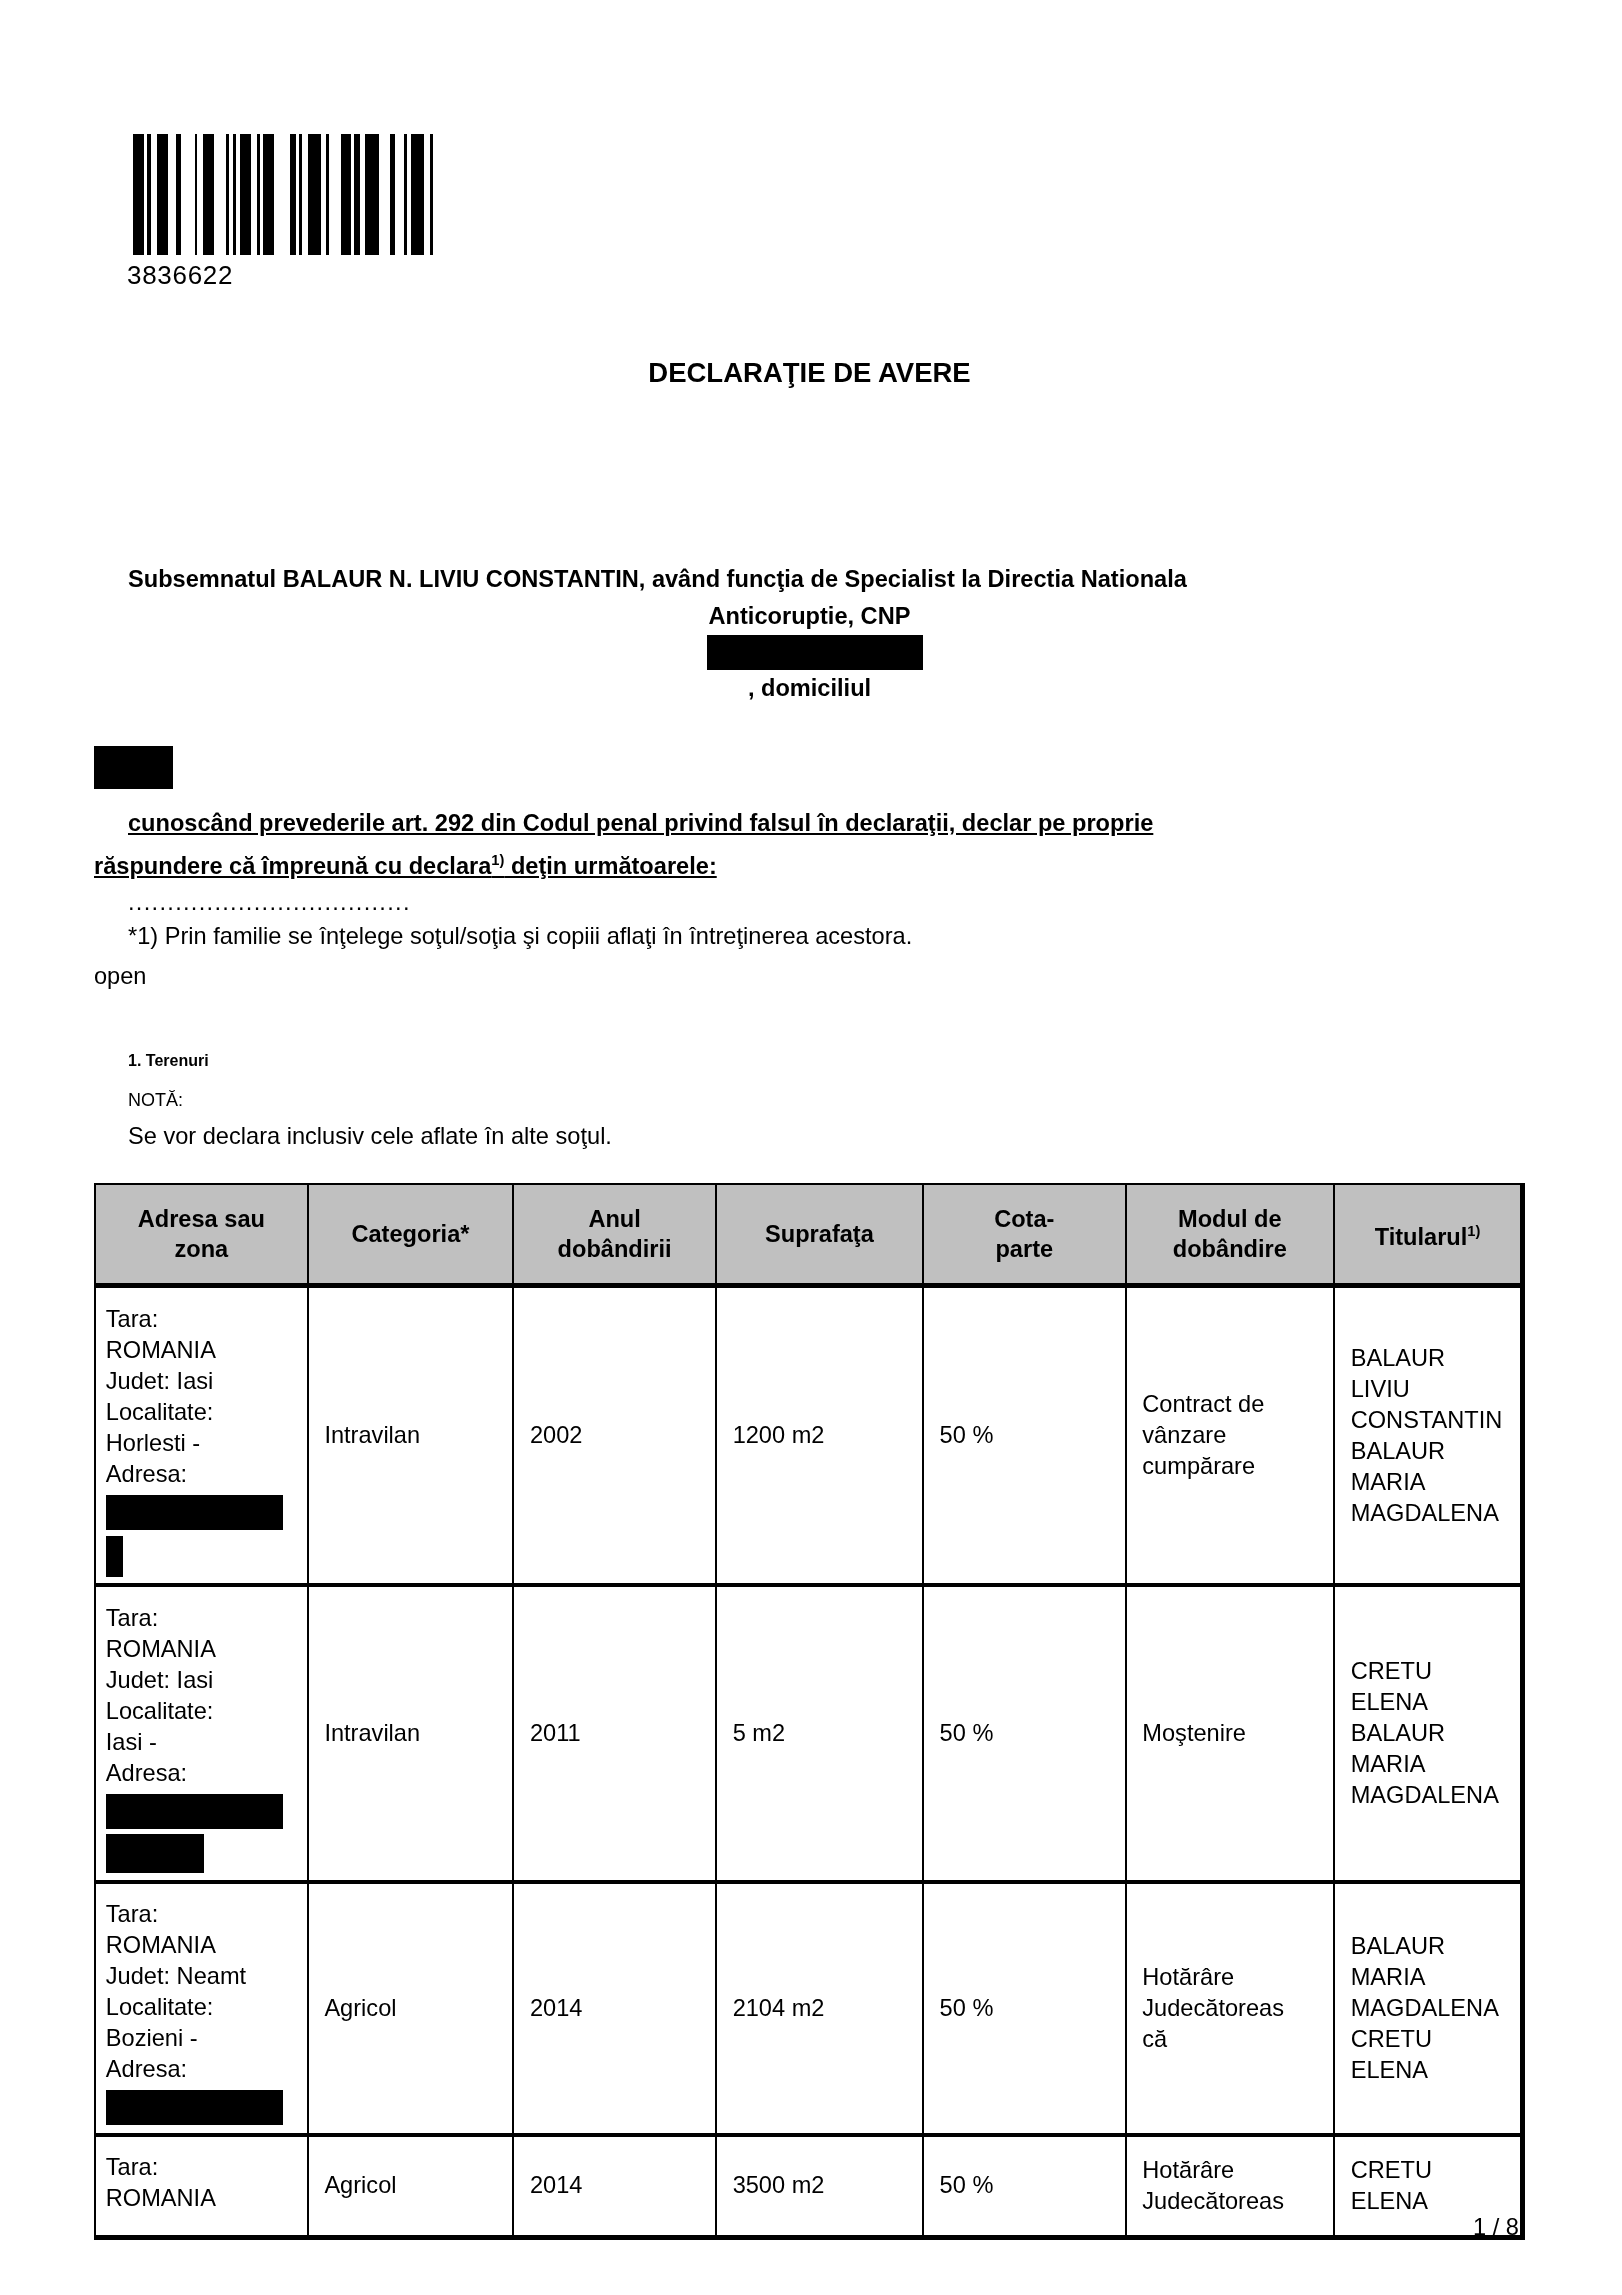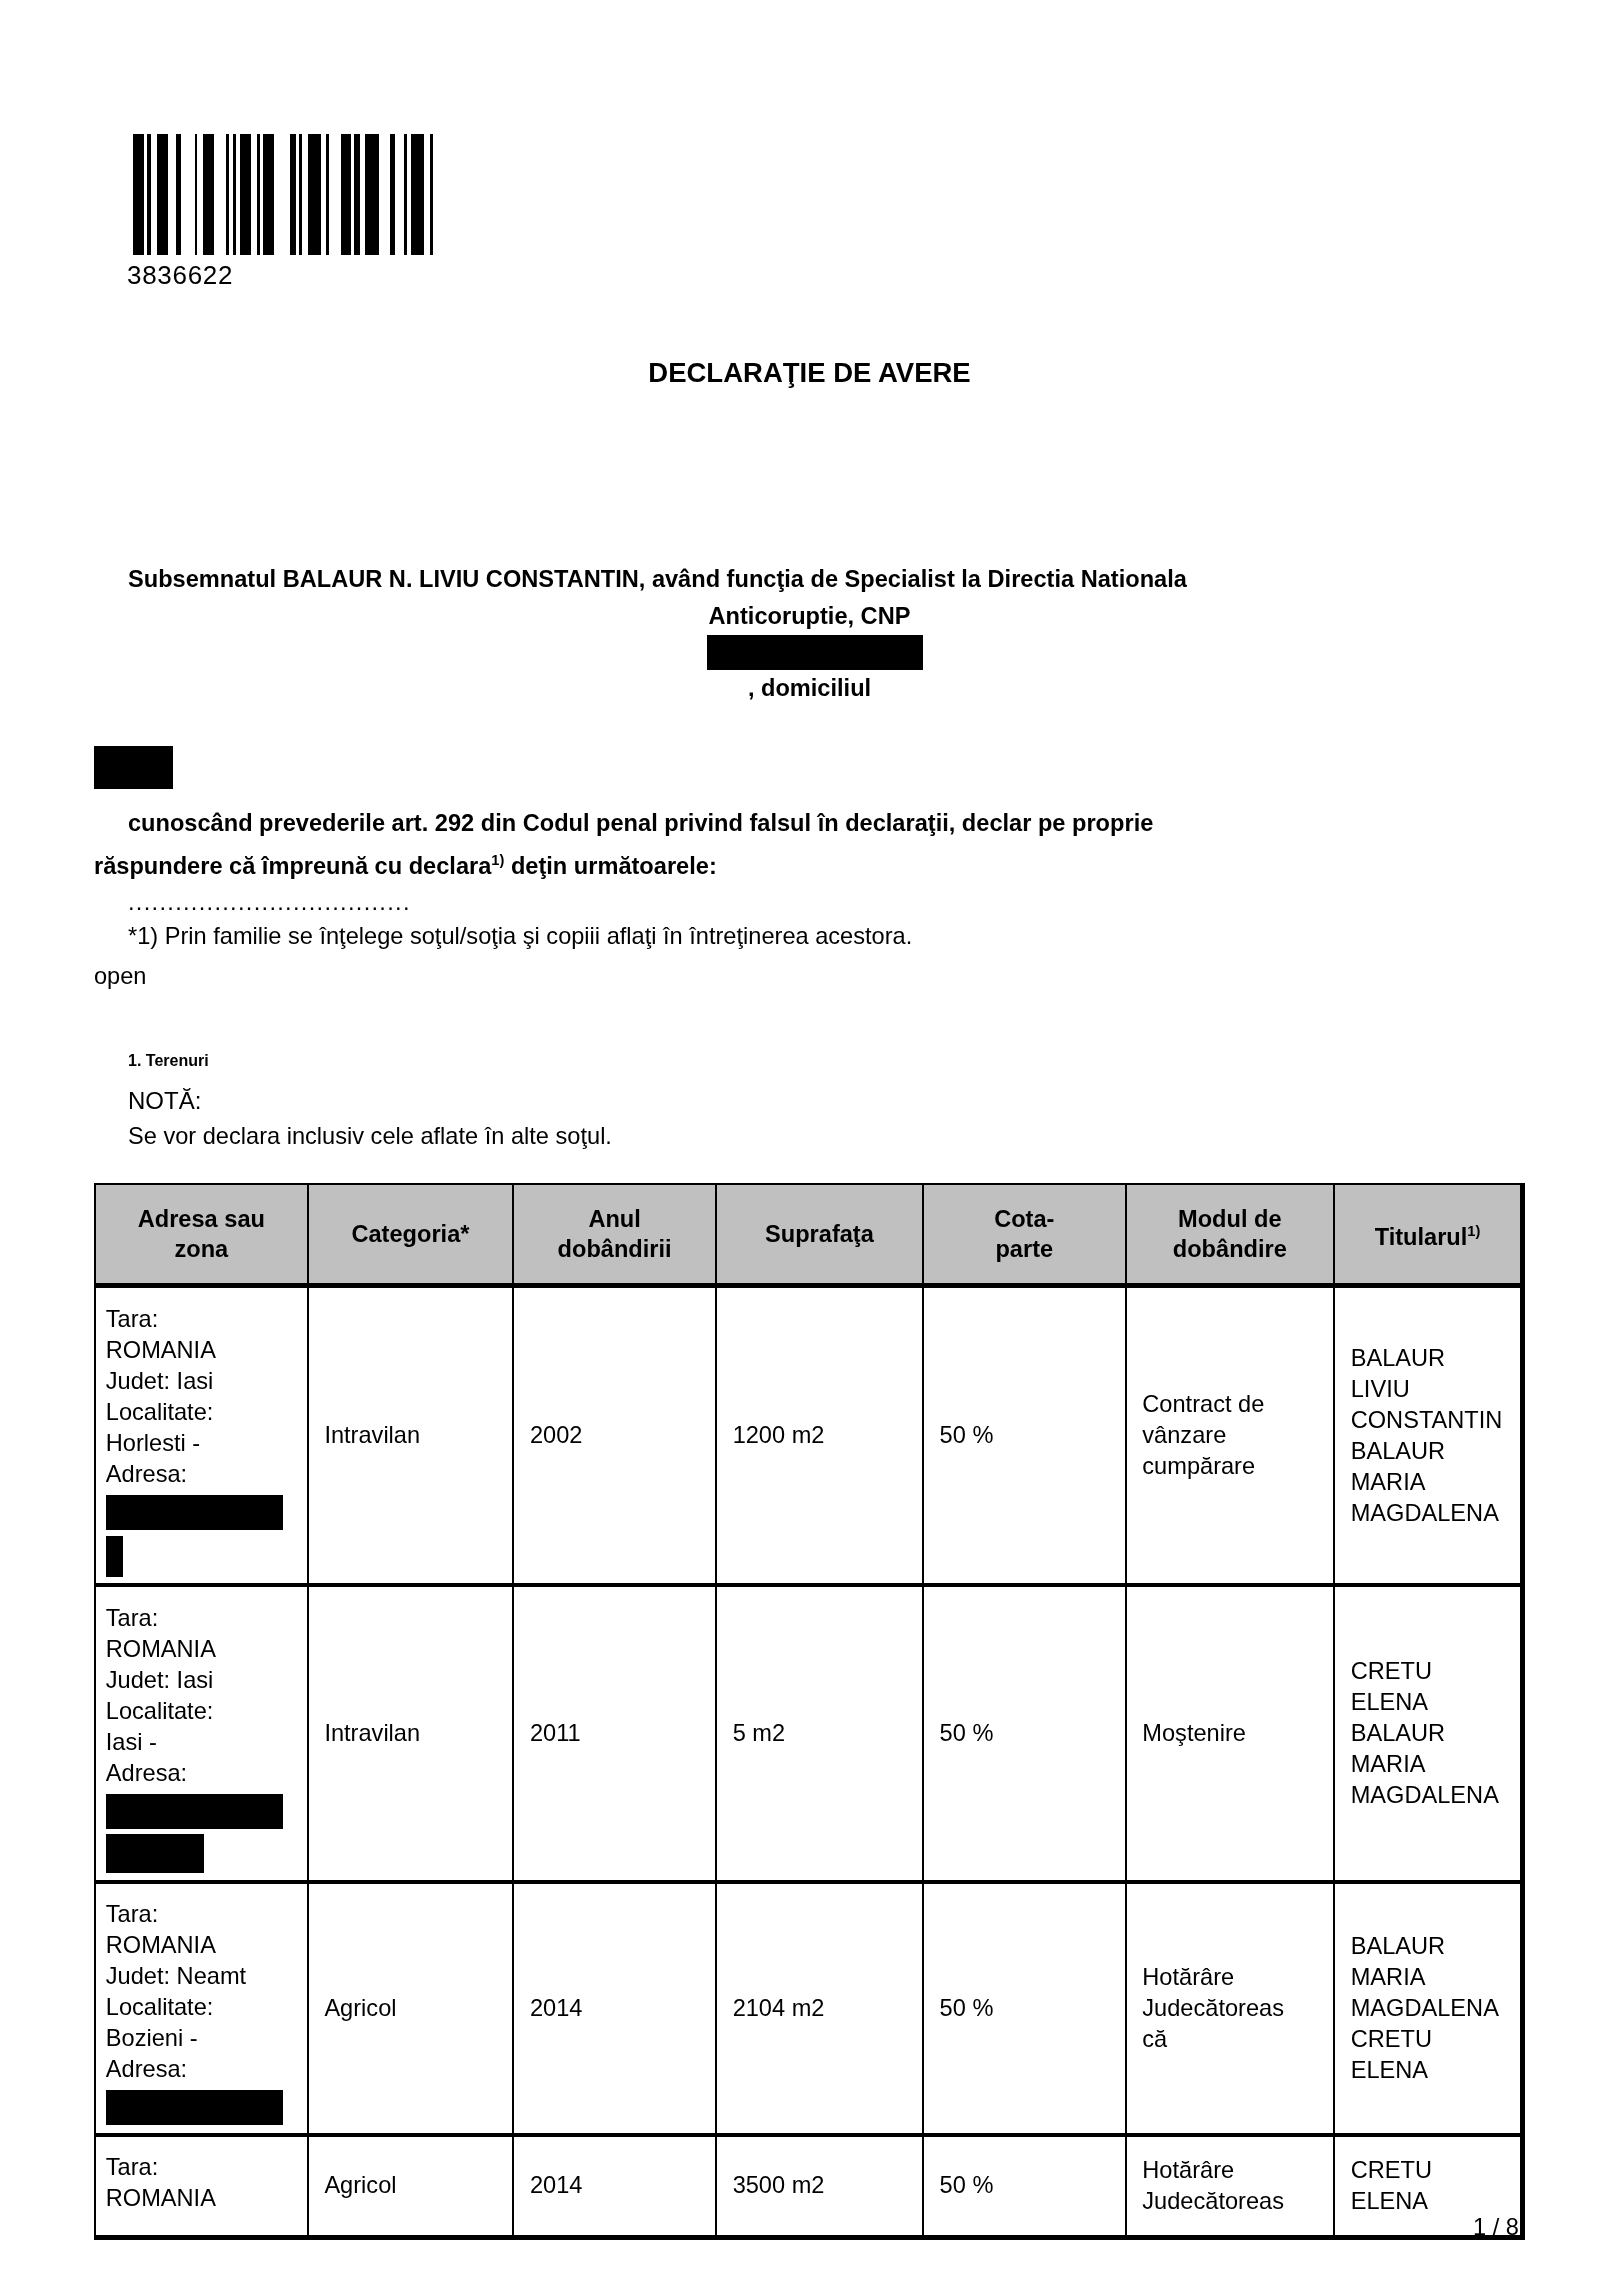--- a/index.html
+++ b/index.html
@@ -17,29 +17,29 @@
   .doc-subtitle{margin-top:38px;text-align:center;font-size:26px;line-height:33px;font-weight:bold;}
 
   .p1{margin-top:171px;font-weight:bold;font-size:23.6px;line-height:37px;}
   .pline{min-height:37px;}
   .indent{padding-left:34px;}
   .line2{display:flex;align-items:center;flex-direction:column;}
   .redact{display:inline-block;background:#000;flex:none;}
   .redact.grow{flex:1 1 auto;}
   .standalone-redact{width:79px;height:43px;background:#000;margin-top:3.9px;}
 
-  .p2{margin-top:15.7px;font-weight:bold;font-size:23.6px;line-height:37px;}
+  .p2{margin-top:15.7px;font-weight:bold;font-size:23.6px;line-height:37px;text-decoration:underline;}
   sup{font-size:0.62em;}
 
   .dots{margin-top:3.9px;padding-left:34px;font-size:23.6px;line-height:26px;letter-spacing:1.3px;}
   .note{margin-top:6.5px;padding-left:34px;font-size:23.6px;line-height:31px;}
   .open{margin-top:9.2px;font-size:23.6px;line-height:31px;}
   .sec{margin-top:5.2px;padding-left:34px;font-size:24px;line-height:33px;font-weight:bold;}
   .subsec{margin-top:52px;padding-left:34px;font-size:16px;line-height:33px;font-weight:bold;}
-  .nota{margin-top:7.9px;padding-left:34px;font-size:24px;line-height:31px;}
+  .nota{margin-top:7.9px;padding-left:34px;font-size:18px;line-height:31px;}
   .nota2{margin-top:5.2px;padding-left:34px;font-size:23.6px;line-height:31px;}
 
   
   table.teren{margin-top:31px;width:100%;border-collapse:collapse;table-layout:fixed;
               border:2px solid #000;border-right-width:5.2px;border-bottom-width:5.2px;}
   th{background:#c0c0c0;border:2px solid #000;border-bottom-width:5.9px;
      font-size:23.6px;line-height:30px;font-weight:bold;text-align:center;vertical-align:middle;
      height:93px;padding:2.6px 5.2px;}
   th .th-text{white-space:pre-line;display:inline;}
   td{border:2px solid #000;border-bottom-width:4.6px;font-size:23.6px;line-height:31px;

